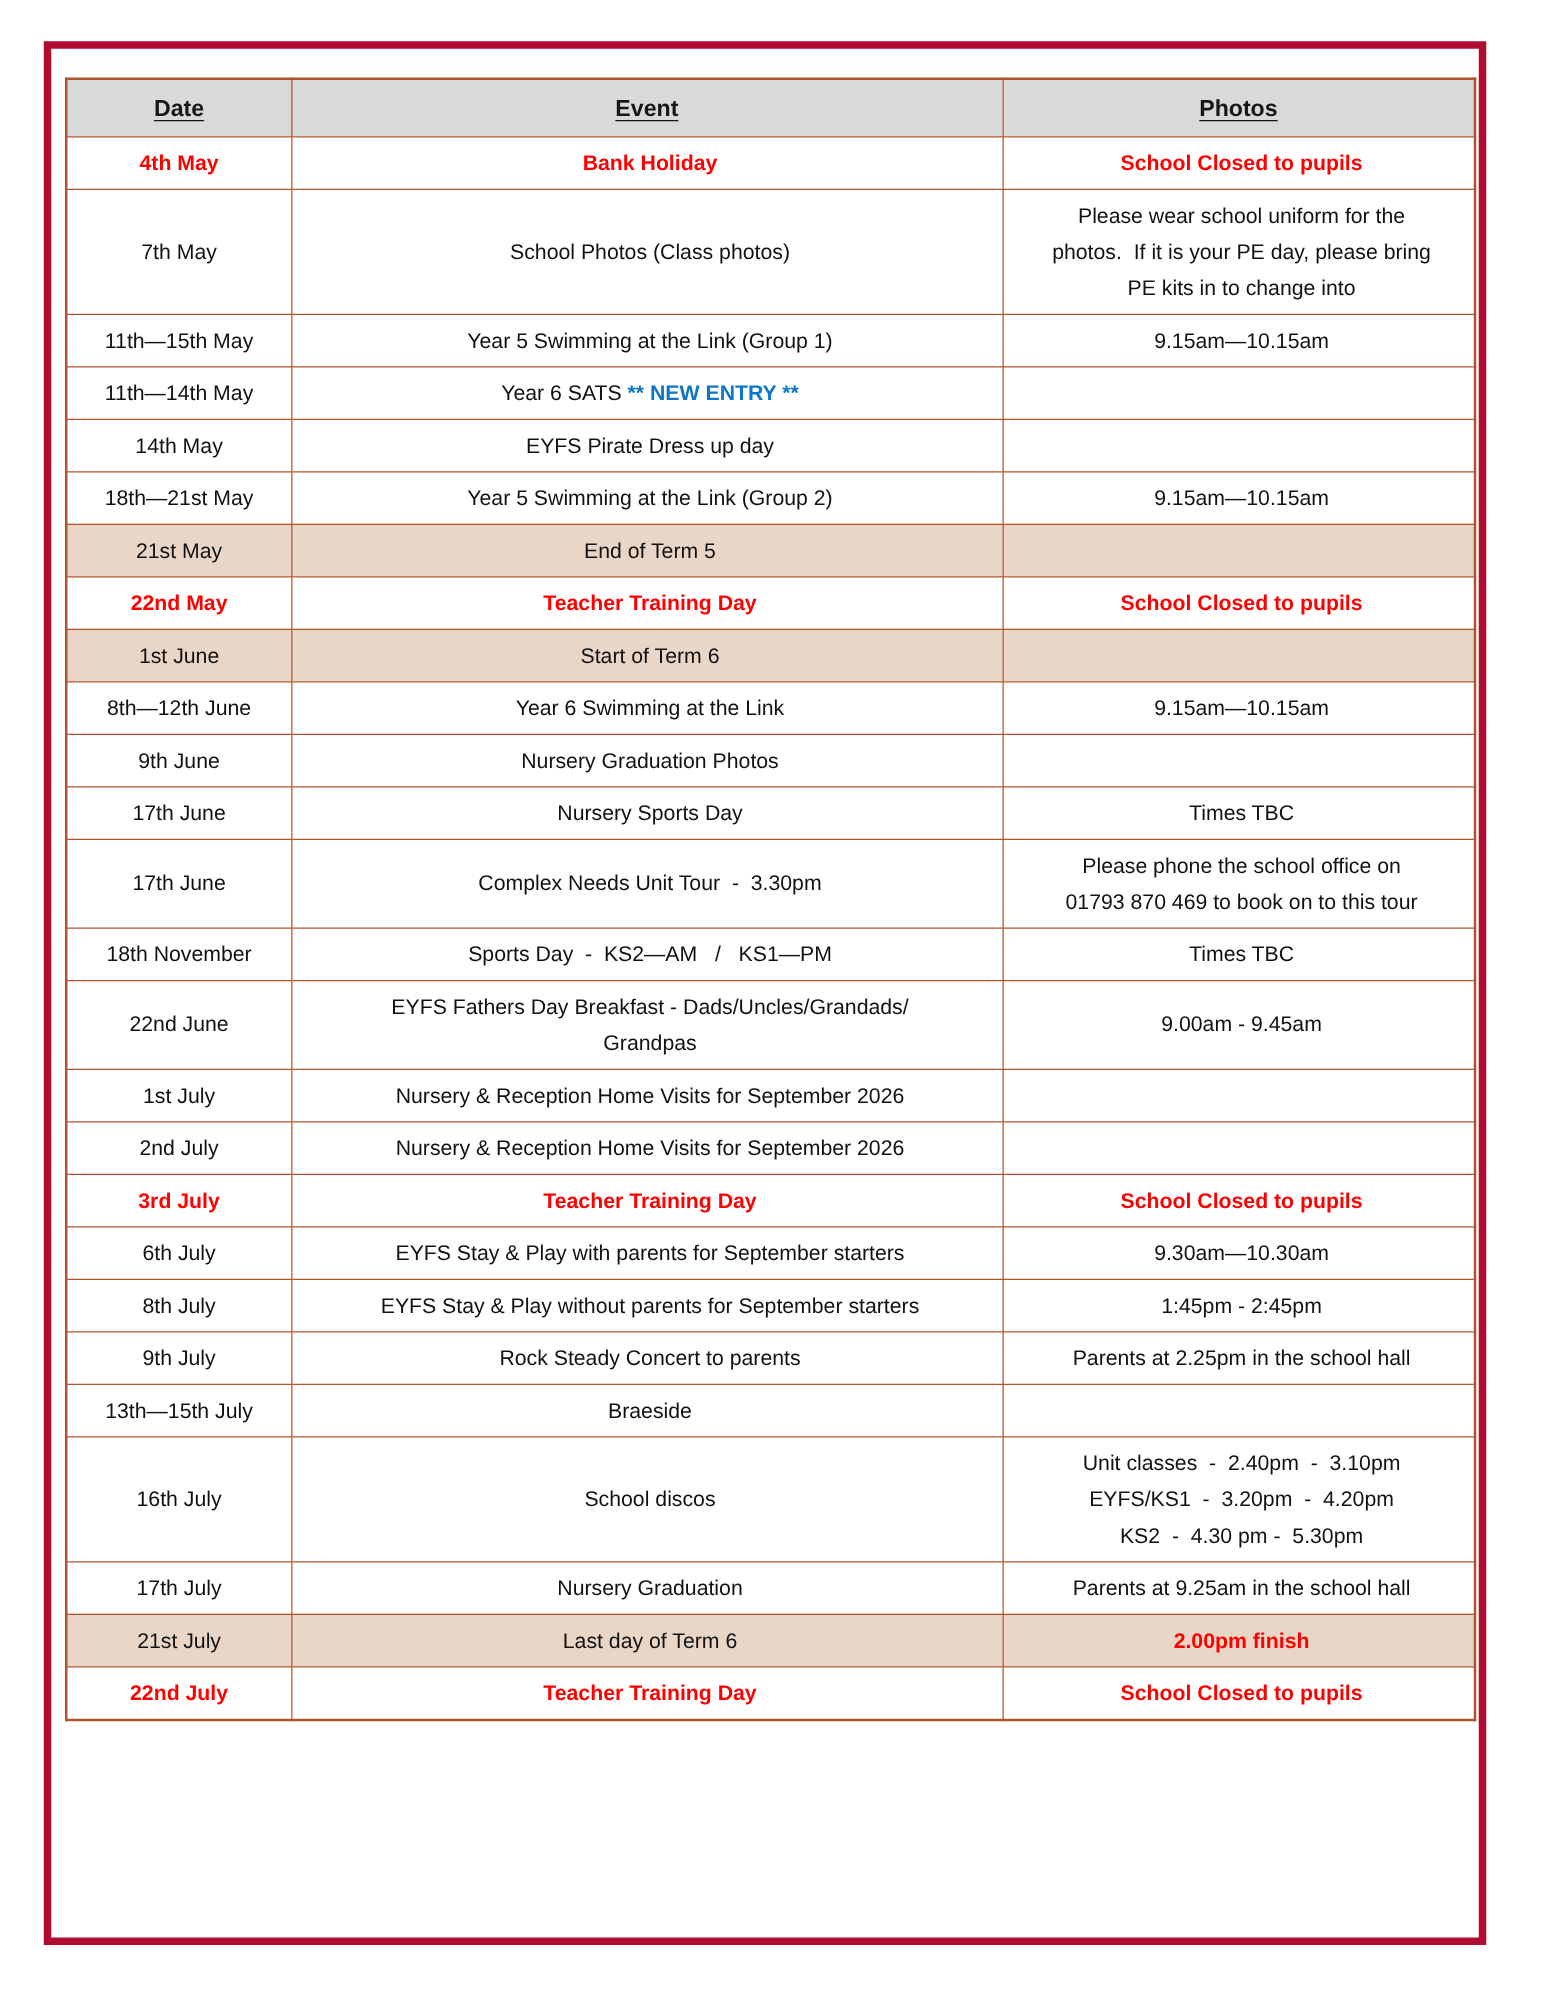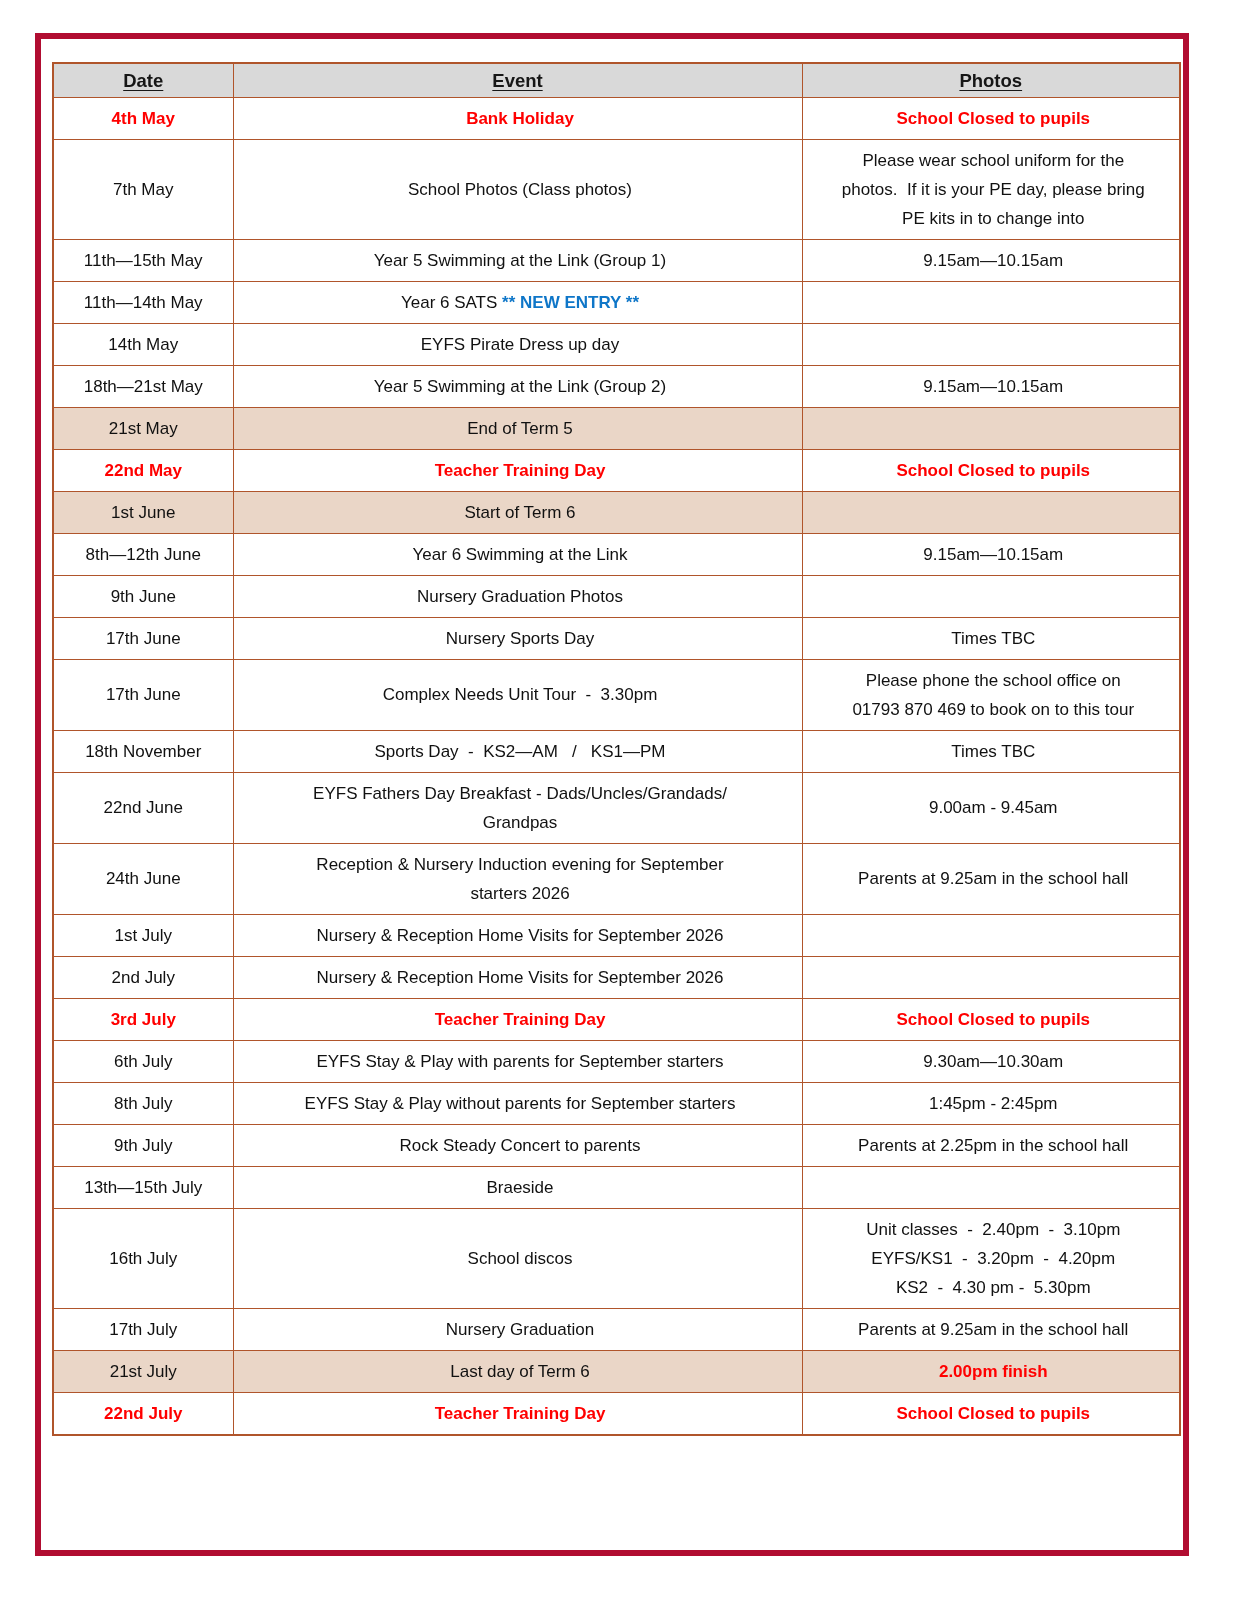--- a/index.html
+++ b/index.html
@@ -31,21 +31,21 @@
     border: 2.5px solid var(--line-brown, #B0552B);
   }
   .calendar th, .calendar td {
     border: 1.5px solid var(--line-brown, #B0552B);
     font-size: 17px;
     line-height: 29px;
     vertical-align: middle;
   }
   .calendar thead th {
     background: var(--header-gray, #D9D9D9);
-    height: 34px;
+    height: 46px;
     font-size: 18.5px;
     font-weight: bold;
     text-decoration: underline;
     text-underline-offset: 3px;
     text-align: center;
     color: #161616;
   }
   .calendar tbody tr { height: 42px; }
   td.date-cell {
     text-align: center;
@@ -155,26 +155,20 @@
         <td class="event-cell">Sports Day  -  KS2—AM   /   KS1—PM</td>
         <td class="notes-cell">Times TBC</td>
       </tr>
       <tr>
         <td class="date-cell">22nd June</td>
         <td class="event-cell">EYFS Fathers Day Breakfast - Dads/Uncles/Grandads/
 Grandpas</td>
         <td class="notes-cell">9.00am - 9.45am</td>
       </tr>
       <tr>
-        <td class="date-cell">24th June</td>
-        <td class="event-cell">Reception &amp; Nursery Induction evening for September
-starters 2026</td>
-        <td class="notes-cell">Parents at 9.25am in the school hall</td>
-      </tr>
-      <tr>
         <td class="date-cell">1st July</td>
         <td class="event-cell">Nursery &amp; Reception Home Visits for September 2026</td>
         <td class="notes-cell"></td>
       </tr>
       <tr>
         <td class="date-cell">2nd July</td>
         <td class="event-cell">Nursery &amp; Reception Home Visits for September 2026</td>
         <td class="notes-cell"></td>
       </tr>
       <tr class="row-red">

